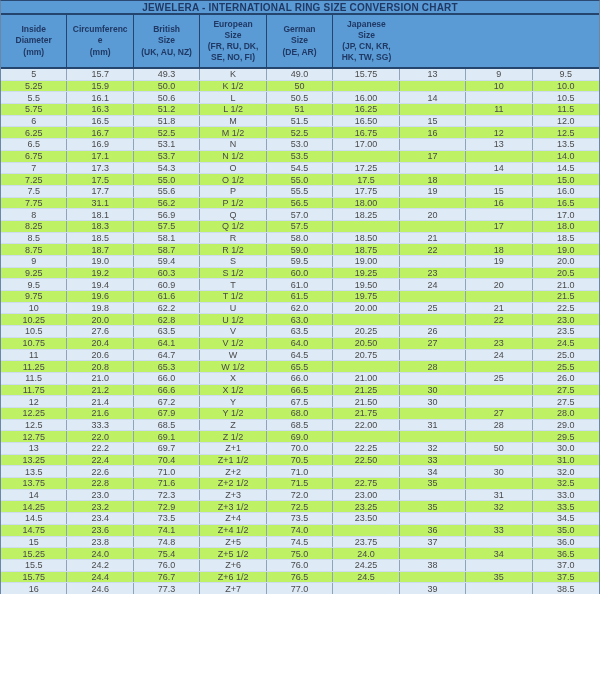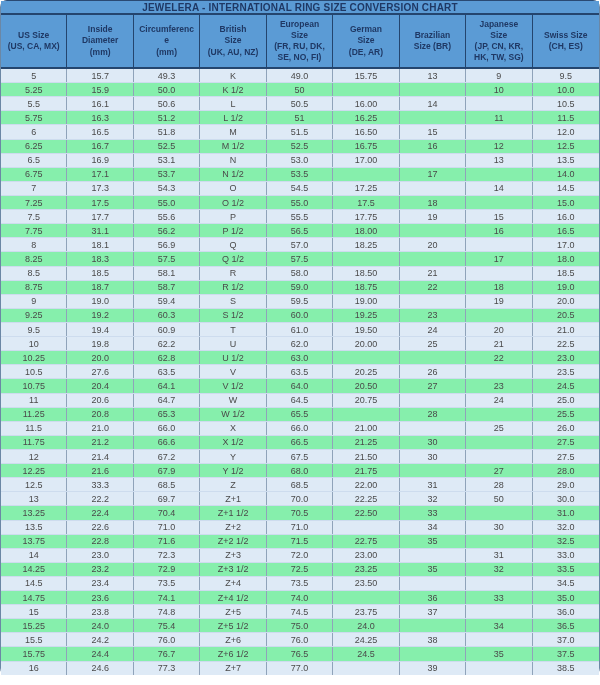--- a/index.html
+++ b/index.html
@@ -3,28 +3,27 @@
 <meta charset="utf-8">
 <style>
   * { box-sizing: border-box; margin: 0; padding: 0; }
   html, body { width: 600px; }
   body {
     font-family: "Liberation Sans", sans-serif;
     background: #ffffff;
   }
   .chart {
     width: 600px;
-    height: 675px;
+    height: 594px;
     display: flex;
     flex-direction: column;
     border-left: 1px solid #6b87a5;
     border-right: 1px solid #6b87a5;
     border-top: 1px solid #2a4a73;
     background: #ffffff;
-    border-radius: 7px;
   }
   .title-bar {
     height: 14px;
     flex: 0 0 14px;
     background: #5B9BD5;
     color: #1F3864;
     font-weight: bold;
     font-size: 10px;
     letter-spacing: 0.2px;
     display: flex;
@@ -59,21 +58,21 @@
   .hcell:last-child { border-right: none; }
   .tbody {
     flex: 1 1 auto;
     display: flex;
     flex-direction: column;
   }
   .row {
     flex: 1;
     display: grid;
     grid-template-columns: repeat(9, 1fr);
-    background: #86efac;
+    background: #bef264;
     border-bottom: 1px solid #cddcee;
   }
   .row.alt { background: #DEEAF6; }
   .row:last-child { border-bottom: none; }
   .cell {
     border-right: 1px solid #8fa3ba;
     display: flex;
     align-items: center;
     justify-content: center;
     font-size: 9px;
@@ -82,46 +81,40 @@
     white-space: nowrap;
   }
   .cell:last-child { border-right: none; }
 </style>
 </head>
 <body>
 
 <div class="chart">
   <div class="title-bar">JEWELERA - INTERNATIONAL RING SIZE CONVERSION CHART</div>
   <div class="header-row">
-    <div class="hcell">US Size
-(US, CA, MX)</div>
     <div class="hcell">Inside
 Diameter
 (mm)</div>
     <div class="hcell">Circumferenc
 e
 (mm)</div>
     <div class="hcell">British
 Size
 (UK, AU, NZ)</div>
     <div class="hcell">European
 Size
 (FR, RU, DK,
 SE, NO, FI)</div>
     <div class="hcell">German
 Size
 (DE, AR)</div>
-    <div class="hcell">Brazilian
-Size (BR)</div>
     <div class="hcell">Japanese
 Size
 (JP, CN, KR,
 HK, TW, SG)</div>
-    <div class="hcell">Swiss Size
-(CH, ES)</div>
   </div>
   <div class="tbody">
       <div class="row alt">
         <div class="cell">5</div>
         <div class="cell">15.7</div>
         <div class="cell">49.3</div>
         <div class="cell">K</div>
         <div class="cell">49.0</div>
         <div class="cell">15.75</div>
         <div class="cell">13</div>
@@ -319,20 +312,31 @@
         <div class="cell">9.5</div>
         <div class="cell">19.4</div>
         <div class="cell">60.9</div>
         <div class="cell">T</div>
         <div class="cell">61.0</div>
         <div class="cell">19.50</div>
         <div class="cell">24</div>
         <div class="cell">20</div>
         <div class="cell">21.0</div>
       </div>
+      <div class="row">
+        <div class="cell">9.75</div>
+        <div class="cell">19.6</div>
+        <div class="cell">61.6</div>
+        <div class="cell">T 1/2</div>
+        <div class="cell">61.5</div>
+        <div class="cell">19.75</div>
+        <div class="cell"></div>
+        <div class="cell"></div>
+        <div class="cell">21.5</div>
+      </div>
       <div class="row alt">
         <div class="cell">10</div>
         <div class="cell">19.8</div>
         <div class="cell">62.2</div>
         <div class="cell">U</div>
         <div class="cell">62.0</div>
         <div class="cell">20.00</div>
         <div class="cell">25</div>
         <div class="cell">21</div>
         <div class="cell">22.5</div>
@@ -440,20 +444,31 @@
         <div class="cell">12.5</div>
         <div class="cell">33.3</div>
         <div class="cell">68.5</div>
         <div class="cell">Z</div>
         <div class="cell">68.5</div>
         <div class="cell">22.00</div>
         <div class="cell">31</div>
         <div class="cell">28</div>
         <div class="cell">29.0</div>
       </div>
+      <div class="row">
+        <div class="cell">12.75</div>
+        <div class="cell">22.0</div>
+        <div class="cell">69.1</div>
+        <div class="cell">Z 1/2</div>
+        <div class="cell">69.0</div>
+        <div class="cell"></div>
+        <div class="cell"></div>
+        <div class="cell"></div>
+        <div class="cell">29.5</div>
+      </div>
       <div class="row alt">
         <div class="cell">13</div>
         <div class="cell">22.2</div>
         <div class="cell">69.7</div>
         <div class="cell">Z+1</div>
         <div class="cell">70.0</div>
         <div class="cell">22.25</div>
         <div class="cell">32</div>
         <div class="cell">50</div>
         <div class="cell">30.0</div>

